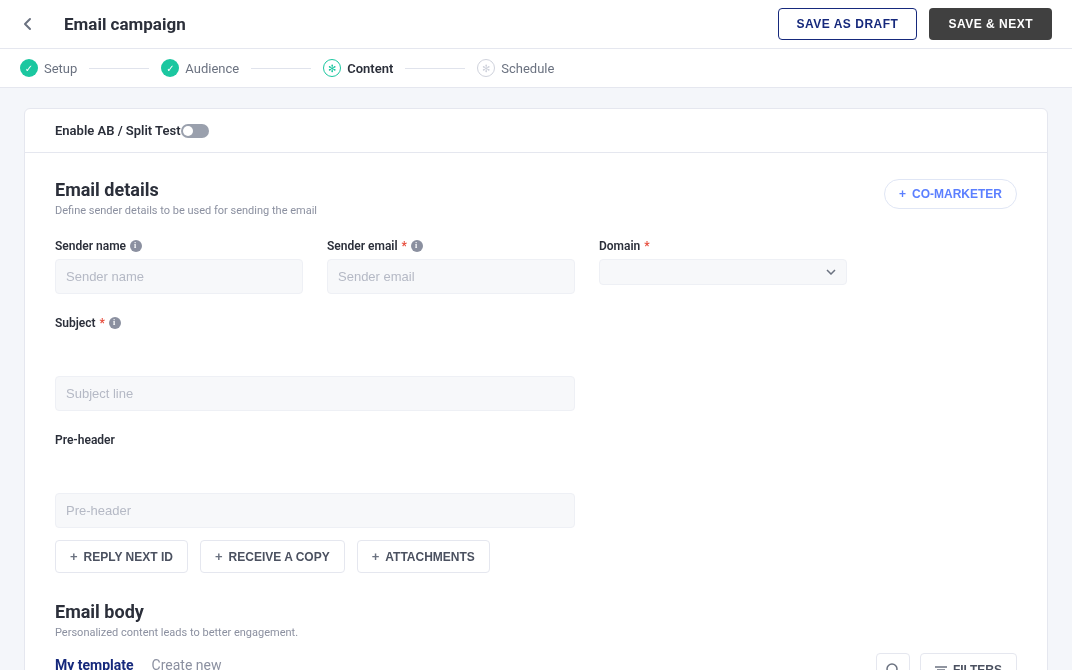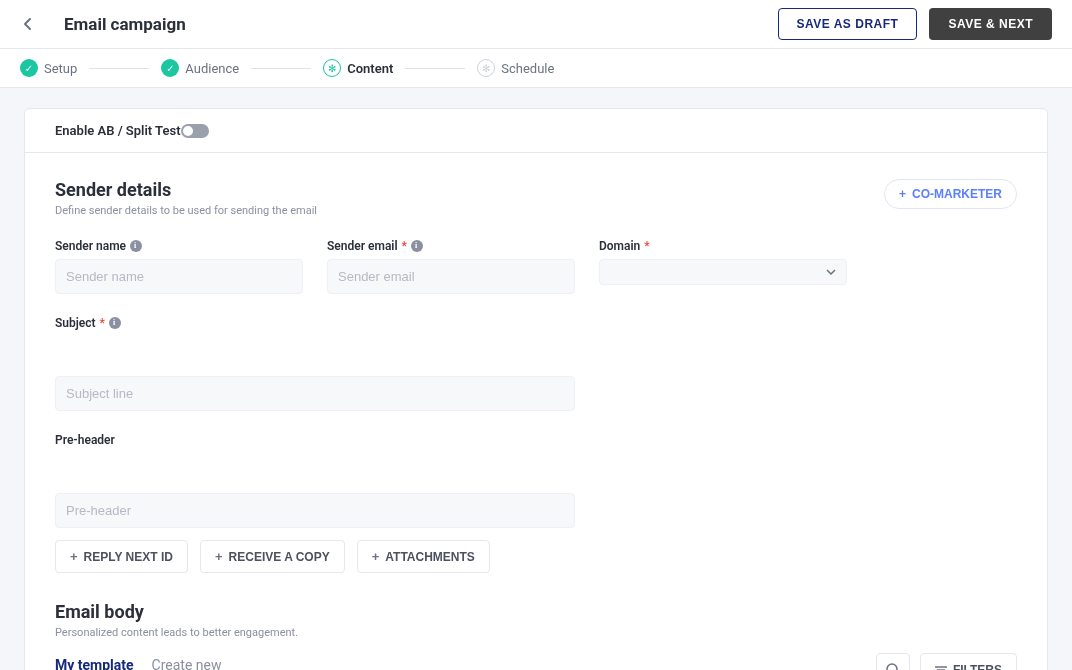--- a/index.html
+++ b/index.html
@@ -213,21 +213,21 @@
 
     <div class="abrow">
       <span>Enable AB / Split Test</span>
       <span class="toggle"></span>
     </div>
 
     <div class="content-inner">
 
       <div class="section-head">
         <div>
-          <h2 class="section-title">Sender details</h2>
+          <h2 class="section-title">Email details</h2>
           <p class="section-sub">Define sender details to be used for sending the email</p>
         </div>
         <button class="co-btn">
           <span style="color:#5b7fff;">+</span>
           <span>CO-MARKETER</span>
         </button>
       </div>
 
       <div class="field-row">
         <div class="field w3">

